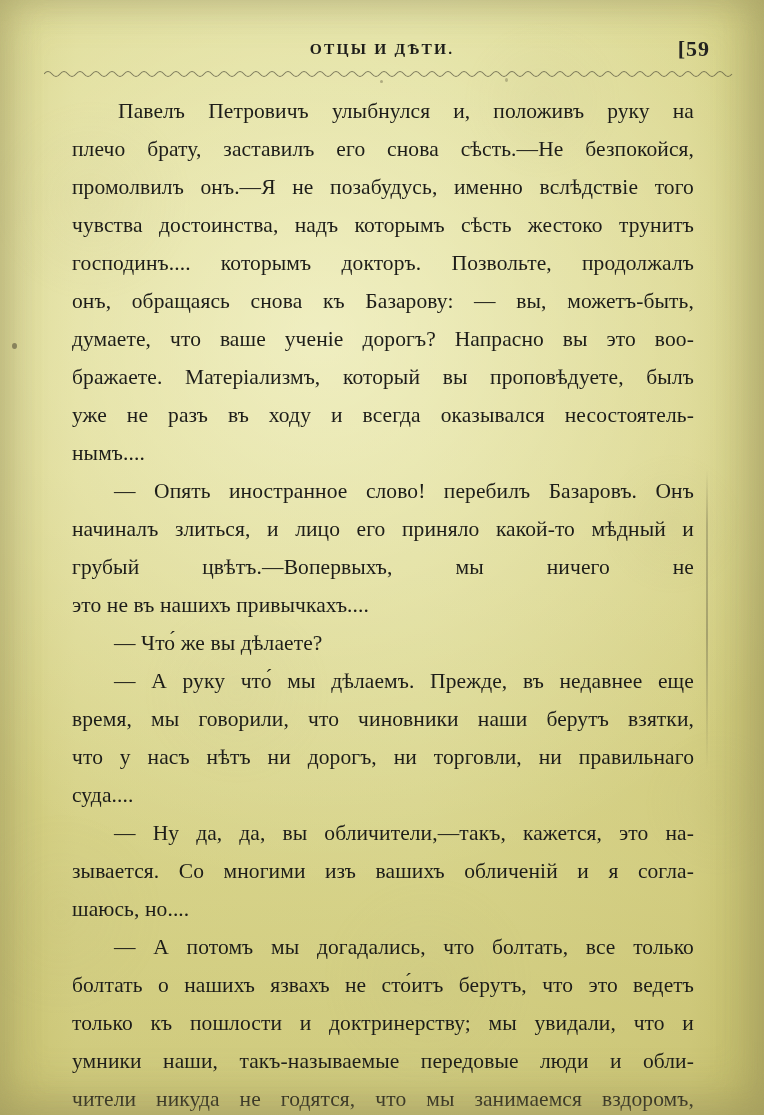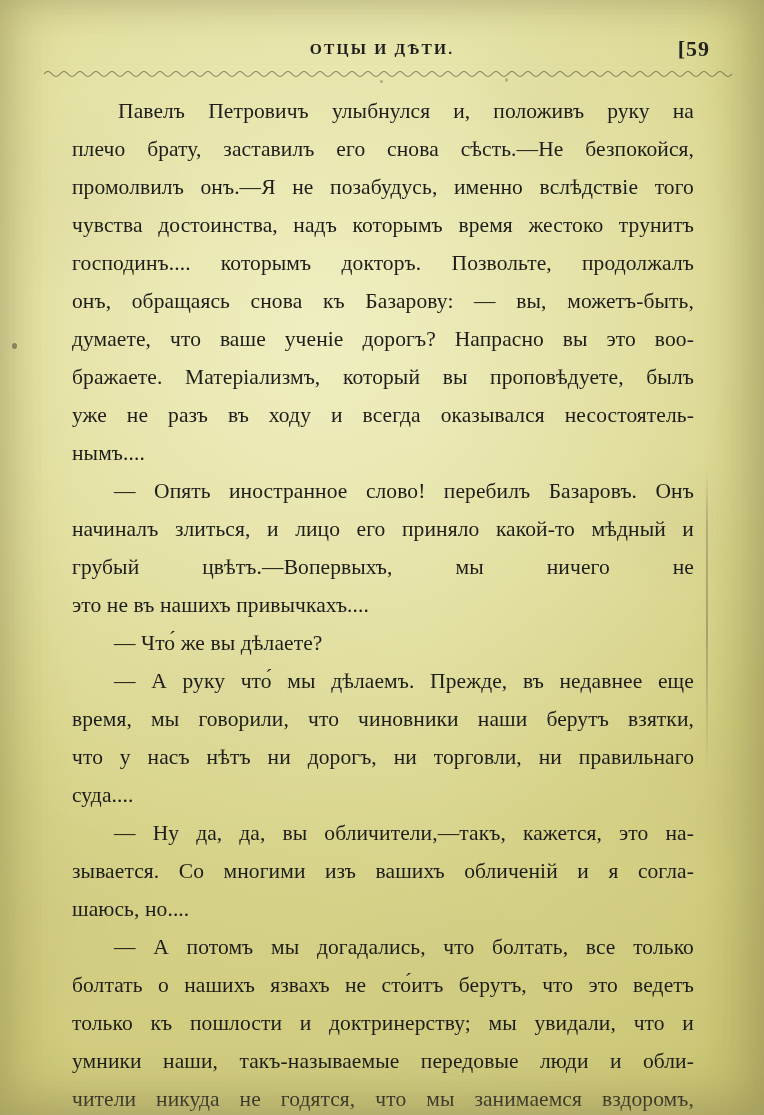--- a/index.html
+++ b/index.html
@@ -179,21 +179,21 @@
         <span class="w">позабудусь,</span>
         <span class="w">именно</span>
         <span class="w">вслѣдствiе</span>
         <span class="w">того</span>
       </div>
       <div class="ln j">
         <span class="w">чувства</span>
         <span class="w">достоинства,</span>
         <span class="w">надъ</span>
         <span class="w">которымъ</span>
-        <span class="w">время</span>
+        <span class="w">сѣсть</span>
         <span class="w">жестоко</span>
         <span class="w">трунитъ</span>
       </div>
       <div class="ln j">
         <span class="w">господинъ....</span>
         <span class="w">которымъ</span>
         <span class="w">докторъ.</span>
         <span class="w">Позвольте,</span>
         <span class="w">продолжалъ</span>
       </div>

